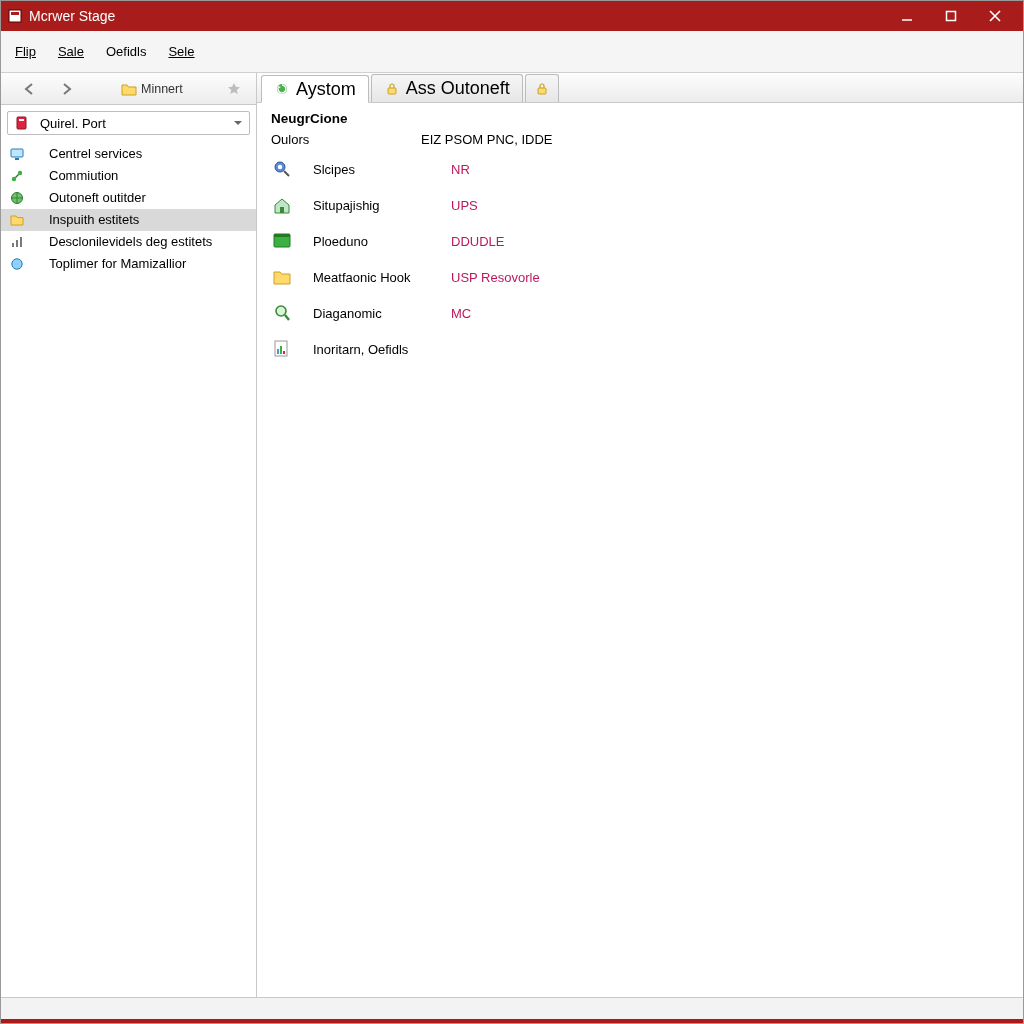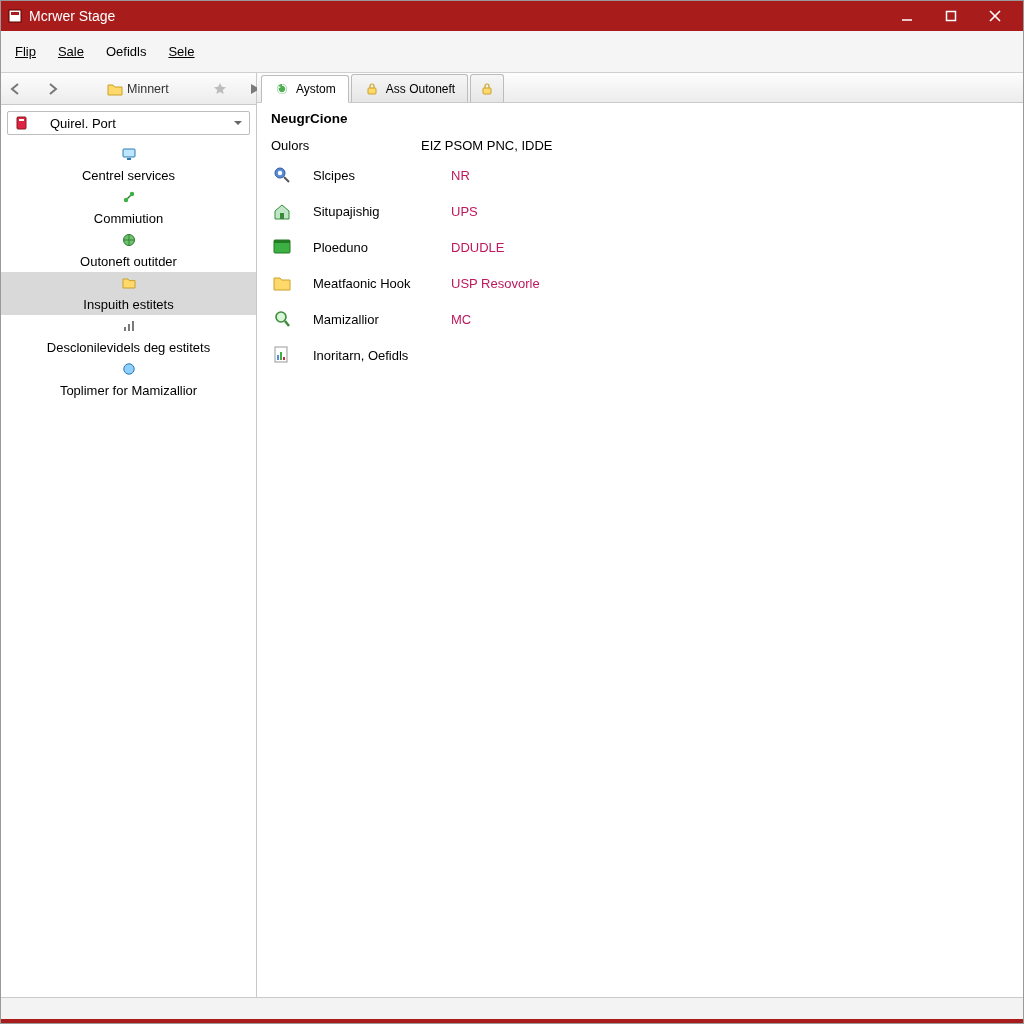--- a/index.html
+++ b/index.html
@@ -6,40 +6,40 @@
 html, body { width: 1024px; height: 1024px; font-family: "Segoe UI", Tahoma, sans-serif; font-size: 13px; overflow: hidden; background: #fff; }
 .window { width: 1024px; height: 1024px; display: flex; flex-direction: column; border: 1px solid #999; }
 .titlebar { height: 30px; background: #a81c1c; color: #fff; display: flex; align-items: center; padding: 0 6px; }
 .titlebar .app-icon { width: 16px; height: 16px; margin-right: 6px; display:flex;align-items:center;justify-content:center;}
 .titlebar .title { flex: 0 0 auto; font-size: 14px; }
 .titlebar .spacer { flex: 1; }
 .titlebar .win-btn { width: 44px; height: 28px; display: flex; align-items: center; justify-content: center; color: #fff; }
 .menubar { height: 42px; background: #f5f5f5; border-bottom: 1px solid #d0d0d0; display: flex; align-items: center; padding: 0 4px; gap: 2px; }
 .menubar .mitem { padding: 4px 10px; cursor: default; }
 .menubar .mitem .ul { text-decoration: underline; }
-.toolbar { height: 32px; background: linear-gradient(#fdfdfd,#ececec); border-bottom: 1px solid #c9c9c9; display: flex; align-items: center; padding: 0 8px; gap: 22px; }
+.toolbar { height: 32px; background: linear-gradient(#fdfdfd,#ececec); border-bottom: 1px solid #c9c9c9; display: flex; align-items: center; padding: 0 22px; gap: 22px; }
 .toolbar .tbtn { width: 22px; height: 22px; display: flex; align-items: center; justify-content: center; color: #666; border-radius:2px;}
 .toolbar .sep { width:1px; height:20px; background:#ccc; margin:0 2px;}
 .toolbar .folder-lbl { display:flex; align-items:center; gap:4px; color:#333; font-size:12.5px;}
 .content { flex: 1; display: flex; min-height: 0; }
 .sidebar { width: 256px; border-right: 1px solid #c9c9c9; background: #fff; display:flex; flex-direction:column; }
 .sidebar .combo { margin: 6px; height: 24px; border: 1px solid #bdbdbd; border-radius: 2px; display:flex; align-items:center; padding: 0 6px; background:#fff; justify-content:space-between;}
 .sidebar .combo .cicon { width:16px;height:16px;display:flex;align-items:center;justify-content:center;}
 .sidebar .tree { padding: 2px 0; }
-.sidebar .node { display:flex; align-items:center; gap:6px; padding: 3px 8px; cursor:default;flex-direction:column; }
+.sidebar .node { display:flex; align-items:flex-start; gap:24px; padding: 3px 8px; cursor:default; }
 .sidebar .node.selected { background:#d9d9d9; }
 .sidebar .node .nicon { width:16px; height:16px; display:flex; align-items:center; justify-content:center; flex:0 0 16px;}
 .main { flex:1; display:flex; flex-direction:column; background:#fff; min-width:0;}
 .tabrow { height: 30px; display:flex; align-items:flex-end; background: linear-gradient(#fdfdfd,#ececec); border-bottom:1px solid #c9c9c9; padding-left:4px; gap:0;}
-.tab { height:28px; padding: 0 12px; display:flex; align-items:center; gap:6px; border:1px solid #bcbcbc; border-bottom:none; background:linear-gradient(#f6f6f6,#e6e6e6); border-top-left-radius:3px; border-top-right-radius:3px; margin-right:2px; font-size:12px; position:relative;}
+.tab { height:28px; padding: 0 12px; display:flex; align-items:center; gap:6px; border:1px solid #bcbcbc; border-bottom:none; background:linear-gradient(#f6f6f6,#e6e6e6); border-top-left-radius:3px; border-top-right-radius:3px; margin-right:2px; font-size:18px; position:relative;}
 .tab.active { background:#fff; border-bottom:1px solid #fff; top:1px;}
 .tab .ticon { width:16px;height:16px; display:flex;align-items:center;justify-content:center;}
 .tab.icononly { padding: 0 8px; }
 .pane { flex:1; padding: 8px 14px; overflow:auto; }
-.pane .hdr1 { font-weight:600; font-size:13.5px; margin-bottom:12px; }
+.pane .hdr1 { font-weight:600; font-size:13.5px; margin-bottom:6px; }
 .pane .hdr2 { font-size:13px; margin-bottom:4px; display:flex; }
 .pane .hdr2 .lab { width:150px; }
 .detail-row { display:flex; align-items:center; height:36px; gap:20px; }
 .detail-row .dicon { width:22px; height:22px; display:flex;align-items:center;justify-content:center; flex:0 0 22px;}
 .detail-row .dk { width:118px; }
 .detail-row .dv { color:#be185d; }
 .statusbar { height:22px; border-top:1px solid #c9c9c9; background:#f3f3f3; }
 .bottom-accent { height:4px; background:#a81c1c; }
 svg { display:block; }
 </style>
@@ -118,21 +118,21 @@
             </svg>
         </div>
         <div class="tbtn">
           <svg width="10" height="10">
               <path d="M1 3l4 4 4-4z" fill="#666"></path>
             </svg>
         </div>
       </div>
 
       <div class="combo">
-        <span style="display:flex;align-items:center;gap:20px;">
+        <span style="display:flex;align-items:center;gap:10px;">
           <span class="cicon">
             <svg width="14" height="14">
                 <rect x="2" y="1" width="9" height="12" rx="1" fill="#d24" stroke="#8a1a1a"></rect>
                 <rect x="4" y="3" width="5" height="2" fill="#fff"></rect>
               </svg>
           </span>
           <span>Quirel. Port</span>
         </span>
         <span>
           <svg width="10" height="10">
@@ -277,21 +277,21 @@
           <span class="dk">Meatfaonic Hook</span>
           <span class="dv">USP Resovorle</span>
         </div>
         <div class="detail-row">
           <span class="dicon">
               <svg width="20" height="20">
                 <circle cx="9" cy="8" r="5" fill="#d7f5d7" stroke="#3a8a3a" stroke-width="1.6"></circle>
                 <line x1="13" y1="12" x2="17" y2="17" stroke="#3a8a3a" stroke-width="2.4"></line>
               </svg>
             </span>
-          <span class="dk">Mamizallior</span>
+          <span class="dk">Diaganomic</span>
           <span class="dv">MC</span>
         </div>
         <div class="detail-row">
           <span class="dicon">
               <svg width="20" height="20">
                 <rect x="3" y="2" width="12" height="15" fill="#fff" stroke="#999"></rect>
                 <rect x="5" y="10" width="2" height="5" fill="#5b8bd4"></rect>
                 <rect x="8" y="7" width="2" height="8" fill="#3cb043"></rect>
                 <rect x="11" y="12" width="2" height="3" fill="#d24"></rect>
               </svg>

